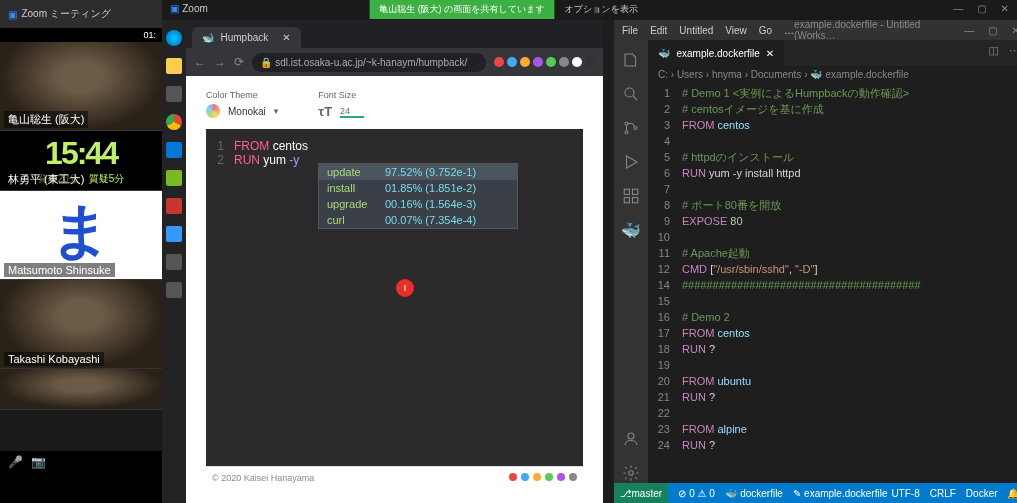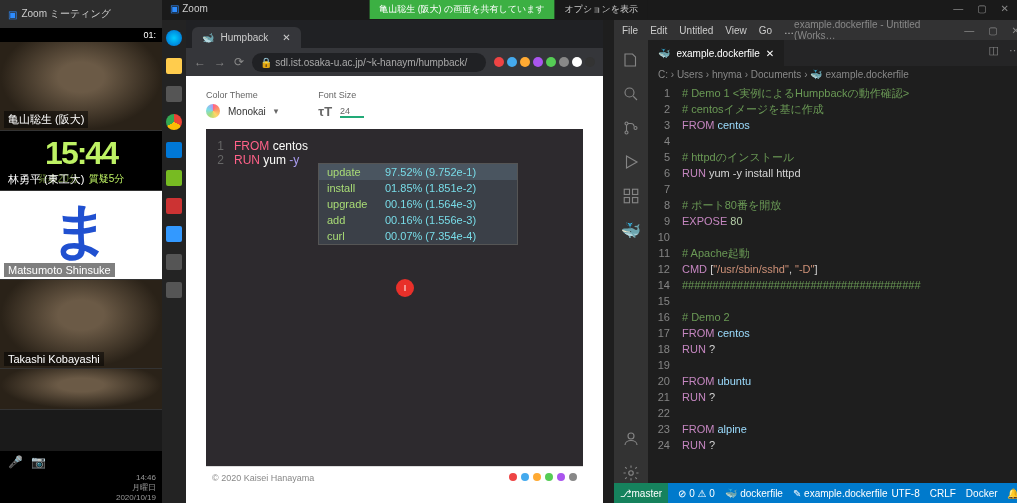--- a/index.html
+++ b/index.html
@@ -131,23 +131,20 @@
 
   <div class="participant">
     <div class="p-video face" style="height:40px"></div>
   </div>
 
   <div class="zoom-bottom">
     <div class="zoom-btm-icons">
       <span>🎤</span>
       <span>📷</span>
     </div>
-    <div class="zoom-date" style="white-space:pre-line">14:46
-月曜日
-2020/10/19</div>
   </div>
 </div>
 
 <div class="zoom2-title">
   <span><span style="color:#2d8cff">▣</span> <span>Zoom</span></span>
   <span class="zoom2-win">
     <span>—</span>
     <span>▢</span>
     <span>✕</span>
   </span>
@@ -227,24 +224,20 @@
             <span class="sug-word">update</span>
             <span class="sug-pct">97.52% (9.752e-1)</span>
           </div>
           <div class="sug-row">
             <span class="sug-word">install</span>
             <span class="sug-pct">01.85% (1.851e-2)</span>
           </div>
           <div class="sug-row">
             <span class="sug-word">upgrade</span>
             <span class="sug-pct">00.16% (1.564e-3)</span>
-          </div>
-          <div class="sug-row">
-            <span class="sug-word">add</span>
-            <span class="sug-pct">00.16% (1.556e-3)</span>
           </div>
           <div class="sug-row">
             <span class="sug-word">curl</span>
             <span class="sug-pct">00.07% (7.354e-4)</span>
           </div>
         </div>
       <div class="cursor-dot">I</div>
     </div>
 
     <div class="page-foot">

